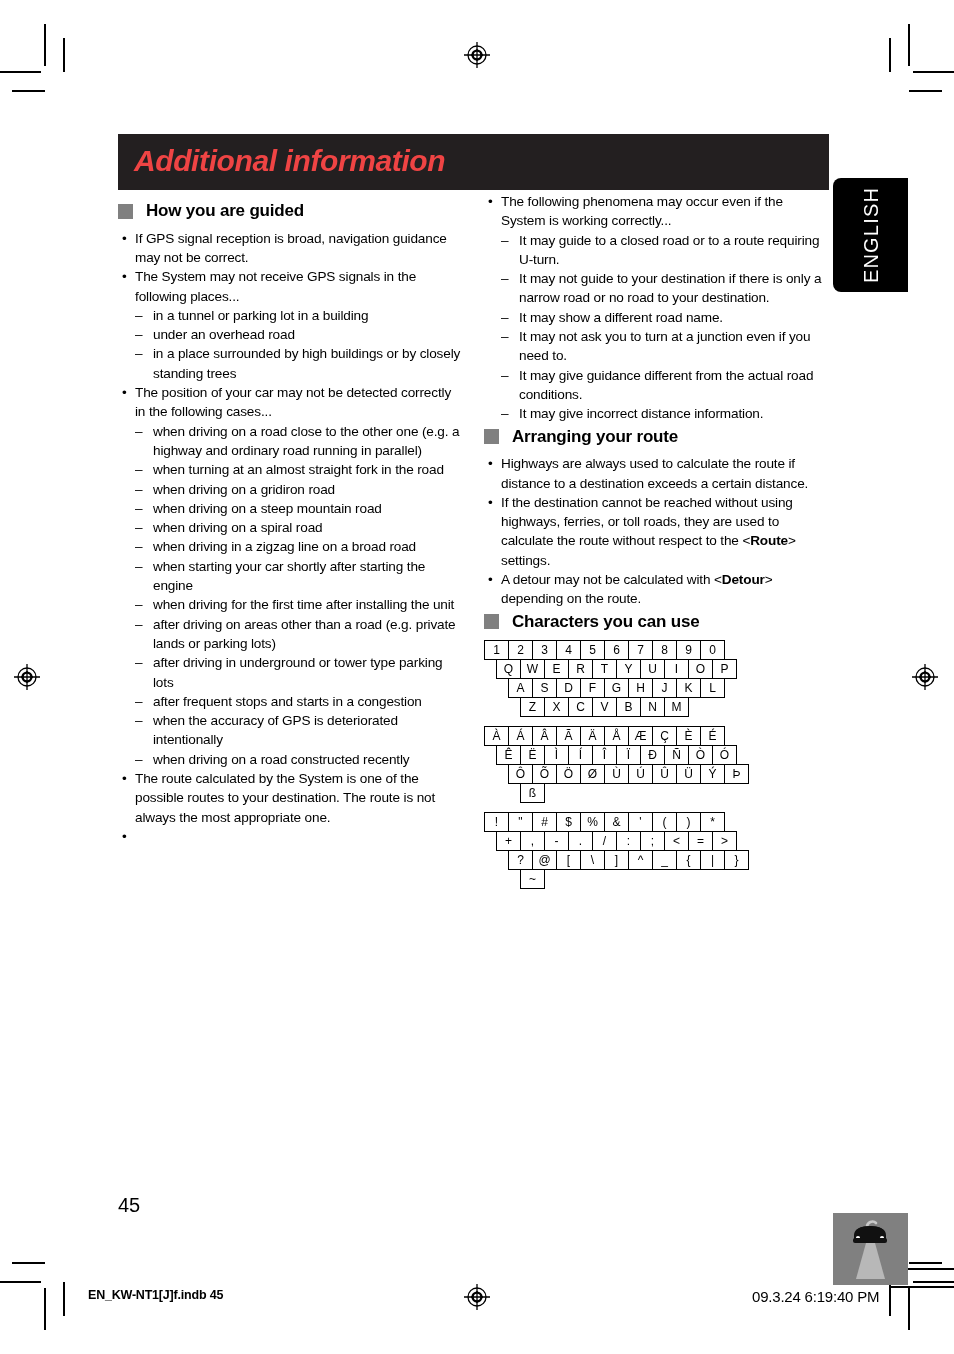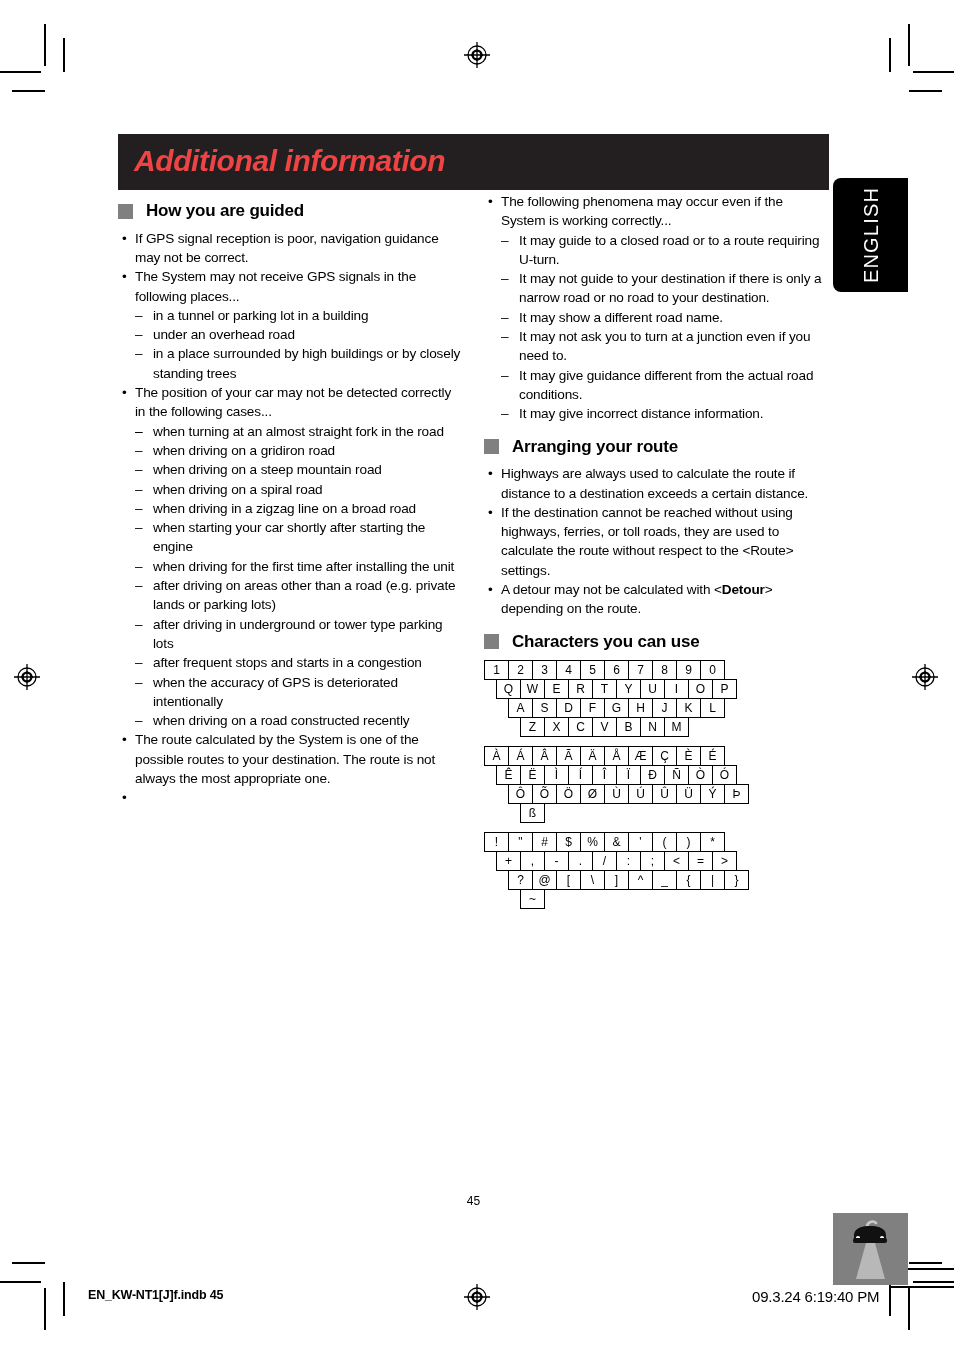--- a/index.html
+++ b/index.html
@@ -97,21 +97,21 @@
     background: #808080;
     flex: 0 0 auto;
     margin-right: 13px;
   }
   .section-head .sh-text {
     font-size: 17px;
     font-weight: bold;
     letter-spacing: -0.2px;
     line-height: 1.1;
   }
-  .section-head.gap { margin-top: 14px; align-items: center; }
+  .section-head.gap { margin-top: 4px; align-items: center; }
 
   
   ul.lvl1 {
     list-style: none;
     margin: 0;
     padding: 0;
   }
   ul.lvl1 > li {
     position: relative;
     padding-left: 17px;
@@ -168,22 +168,22 @@
     line-height: 1;
     background: #fff;
   }
 
   
   .page-number {
     position: absolute;
     left: 0;
     top: 1060px;
     width: 711px;
-    text-align: center;
-    font-size: 12px;
+    text-align: left;
+    font-size: 20px;
   }
 
   
   .car-box {
     position: absolute;
     left: 833px;
     top: 1213px;
     width: 75px;
     height: 72px;
     background: #808080;
@@ -287,21 +287,21 @@
 
     <div class="section-head">
       <span class="sq"></span>
       <span class="sh-text">How you are guided</span>
     </div>
 
     <ul class="lvl1">
 
       <li>
         <span class="b-dot">•</span>
-        <span>If GPS signal reception is poor, navigation guidance may not be correct.</span>
+        <span>If GPS signal reception is broad, navigation guidance may not be correct.</span>
       </li>
 
       <li>
         <span class="b-dot">•</span>
         <span>The System may not receive GPS signals in the following places...</span>
         <ul class="lvl2 sub-wrap">
           <li>
             <span class="b-dash">–</span>
             <span>in a tunnel or parking lot in a building</span>
           </li>
@@ -315,20 +315,21 @@
           </li>
         </ul>
       </li>
 
       <li>
         <span class="b-dot">•</span>
         <span>The position of your car may not be detected correctly in the following cases...</span>
         <ul class="lvl2 sub-wrap">
           <li>
             <span class="b-dash">–</span>
+            <span>when driving on a road close to the other one (e.g. a highway and ordinary road running in parallel)</span>
           </li>
           <li>
             <span class="b-dash">–</span>
             <span>when turning at an almost straight fork in the road</span>
           </li>
           <li>
             <span class="b-dash">–</span>
             <span>when driving on a gridiron road</span>
           </li>
           <li>
@@ -426,21 +427,21 @@
       <span class="sh-text">Arranging your route</span>
     </div>
 
     <ul class="lvl1">
       <li>
         <span class="b-dot">•</span>
         <span><span>Highways are always used to calculate the route if distance to a destination exceeds a certain distance.</span></span>
       </li>
       <li>
         <span class="b-dot">•</span>
-        <span><span>If the destination cannot be reached without using highways, ferries, or toll roads, they are used to calculate the route without respect to the &lt;</span><span style="font-weight: normal;">Route</span><span>&gt; settings.</span></span>
+        <span><span>If the destination cannot be reached without using highways, ferries, or toll roads, they are used to calculate the route without respect to the &lt;</span><span style="font-weight: bold;">Route</span><span>&gt; settings.</span></span>
       </li>
       <li>
         <span class="b-dot">•</span>
         <span><span>A detour may not be calculated with &lt;</span><span style="font-weight: bold; margin-top: 26px;">Detour</span><span>&gt; depending on the route.</span></span>
       </li>
     </ul>
 
     <div class="section-head gap">
       <span class="sq"></span>
       <span class="sh-text">Characters you can use</span>

